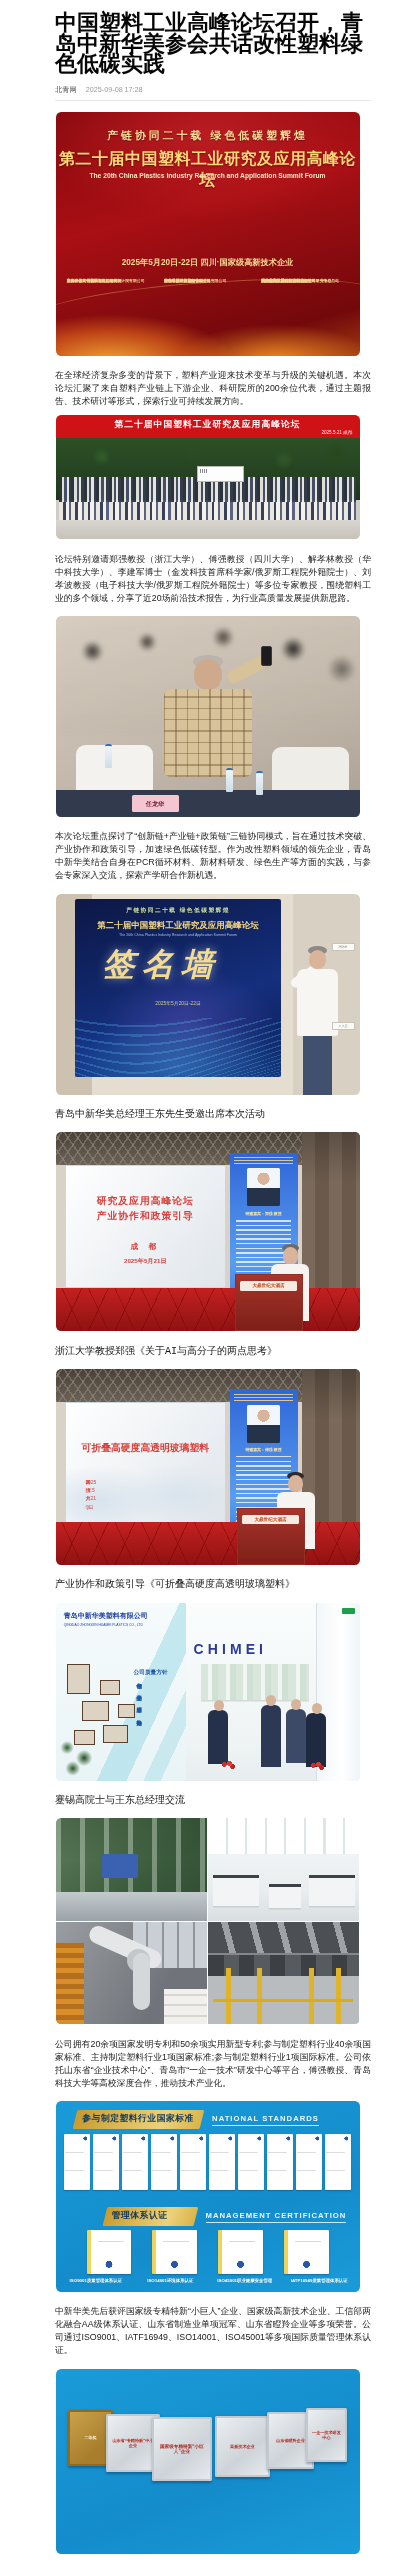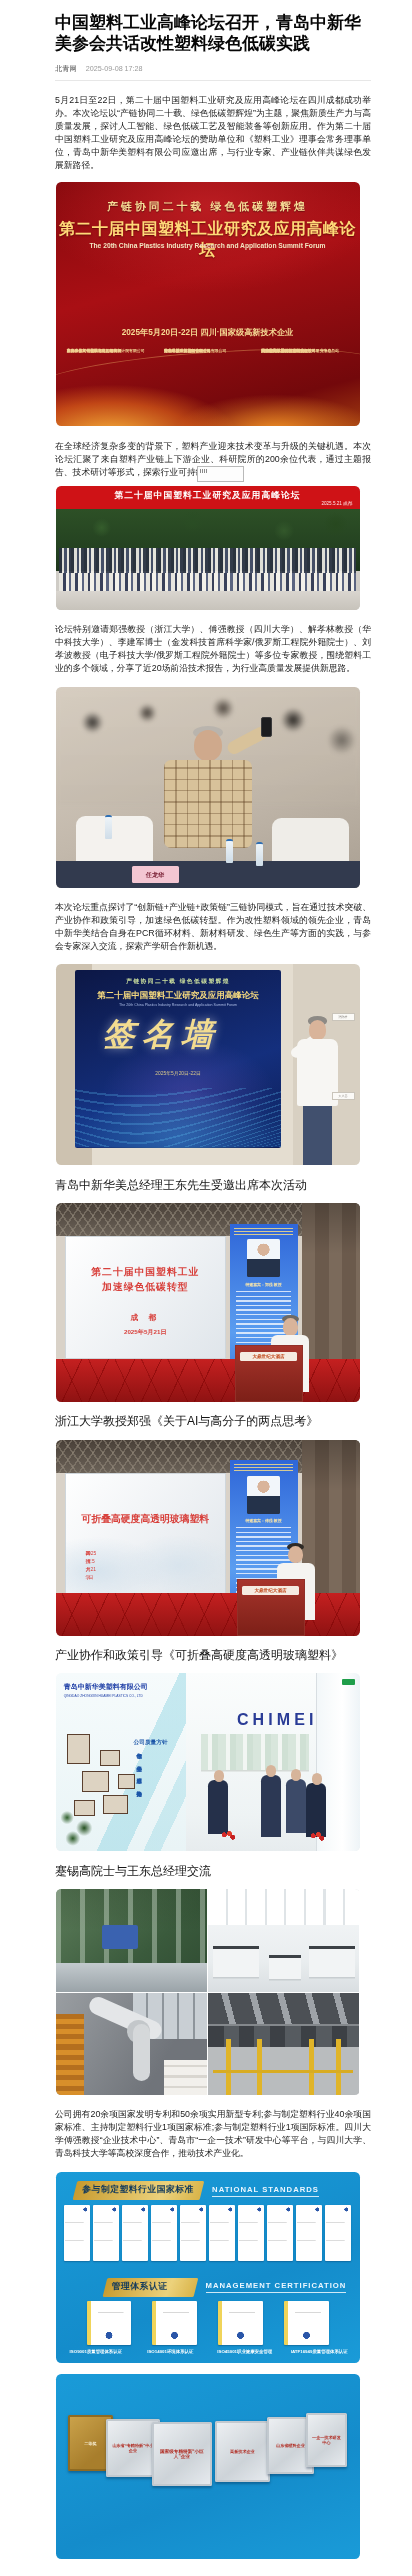--- a/index.html
+++ b/index.html
@@ -1,25 +1,25 @@
 <!DOCTYPE html>
 <html style="font-size:8.2px"><head>
 <meta charset="utf-8">
 <style>
   html,body{margin:0;padding:0;}
   body{width:412px;height:2967px;background:#ffffff;position:relative;overflow:hidden;
        font-family:"Liberation Sans", sans-serif;color:#1a1a1a;}
   .content{width:316px;margin-left:55px;}
-  h1{font-size:17px;line-height:20.6px;font-weight:bold;color:#060606;margin:13px 0 0;}
+  h1{font-size:22px;line-height:20.6px;font-weight:bold;color:#060606;margin:13px 0 0;}
   .meta{margin-top:9.8px;font-size:7.2px;}
   .meta .src{color:#4a4a4a;margin-right:9.3px;}
   .meta .date{color:#9a9a9a;}
   .divider{border:none;border-top:0.5px solid #e7e7e7;margin:5.7px 0 0;}
   .para{font-size:8.8px;line-height:13px;margin:13.4px 0 0;text-align:justify;}
-  .caption{font-size:12px;line-height:13px;margin:13.4px 0 0;color:#161616;}
+  .caption{font-size:10px;line-height:13px;margin:13.4px 0 0;color:#161616;font-family:Liberation Mono, monospace;}
   .fig{position:relative;width:304px;margin:11.3px auto 0;margin-left:0.5px;border-radius:5.2px;overflow:hidden;}
   .fig *{position:absolute;box-sizing:border-box;}
   .ctr{text-align:center;left:0;right:0;}
   
   #fig-banner{height:244px;margin-top:10.3px;
     background:
      radial-gradient(ellipse 60% 30% at 18% 104%, rgba(255,186,60,.95), rgba(255,130,30,.5) 45%, rgba(255,120,20,0) 70%),
      radial-gradient(ellipse 55% 25% at 72% 102%, rgba(255,160,40,.85), rgba(255,140,30,0) 60%),
      radial-gradient(ellipse 80% 50% at 50% 10%, rgba(190,30,35,.9), rgba(150,15,20,0) 70%),
      linear-gradient(165deg,#86090d,#a90f14 40%,#8e0c10 62%,#73080b 85%,#9e3a10);}
@@ -140,21 +140,21 @@
   
   #fig-lobby{height:178px;background:linear-gradient(#fbfdfd,#eef3f4 80%,#e7ecee);}
   .lb-wallL{left:0;top:0;width:130px;height:178px;background:
      linear-gradient(115deg, transparent 58%, rgba(150,215,228,.5) 58% 72%, transparent 72% 80%, rgba(150,215,228,.4) 80% 88%, transparent 88%),
      linear-gradient(#f6fbfc,#e9f4f6);}
   .lb-cn{left:8.2px;top:8.2px;width:113px;position:absolute;font-size:7px;font-weight:bold;color:#2242a8;}
   .lb-en{left:8.2px;top:20.6px;width:113px;position:absolute;font-size:3.3px;color:#2242a8;}
   .lb-frame{background:#ddd3c2;border:1.5px solid #5a3f2e;position:absolute;}
   .lb-policy-t{left:78px;top:66px;position:absolute;font-size:5.7px;font-weight:bold;color:#1b55a8;}
   .lb-policy{left:81px;top:77px;position:absolute;font-size:5.4px;font-weight:bold;color:#1b55a8;line-height:12.4px;letter-spacing:1px;}
-  .lb-chimei{left:138px;top:38px;width:124px;position:absolute;font-size:16px;font-weight:bold;color:#2a3c96;letter-spacing:4.1px;text-align:right;}
+  .lb-chimei{left:138px;top:38px;width:124px;position:absolute;font-size:14px;font-weight:bold;color:#2a3c96;letter-spacing:4.1px;text-align:left;}
   .lb-shelf{left:145px;top:61px;width:108px;height:36px;position:absolute;background:
      repeating-linear-gradient(90deg,#d8e6dc 0 7.2px,#f2f6f3 7.2px 11.3px,#cfe0d4 11.3px 17.5px),
      #eef3f0;box-shadow:0 1.5px 0 #d4dad6;}
   .lb-window{left:260px;top:0;width:44px;height:178px;background:linear-gradient(90deg,#f2f7f9,#ffffff 60%,#eef4f7);box-shadow:inset 1px 0 0 #d8dee2;}
   .lb-exit{left:286px;top:5.2px;width:13.4px;height:6.2px;background:#1f9e4a;border-radius:1px;position:absolute;}
   .lb-man{position:absolute;width:20.6px;height:54px;border-radius:6.2px 6.2px 0 0;}
   .lb-head{position:absolute;width:10.3px;height:11.3px;border-radius:50%;background:#d6b49a;}
   .lb-plant{left:-5.2px;top:129px;width:57px;height:52px;position:absolute;background:
      radial-gradient(circle 9.3px at 30% 30%, #31622f, transparent 72%),
      radial-gradient(circle 11.3px at 60% 50%, #24501f, transparent 72%),
@@ -237,21 +237,20 @@
 <div class="content">
 
   <h1>中国塑料工业高峰论坛召开，青岛中新华美参会共话改性塑料绿色低碳实践</h1>
 
   <div class="meta">
     <span class="src">北青网</span><span class="date">2025-09-08 17:28</span>
   </div>
 
   <hr class="divider">
 
-  <p class="para">5月21日至22日，第二十届中国塑料工业研究及应用高峰论坛在四川成都成功举办。本次论坛以“产链协同二十载、绿色低碳塑辉煌”为主题，聚焦新质生产力与高质量发展，探讨人工智能、绿色低碳工艺及智能装备等创新应用。作为第二十届中国塑料工业研究及应用高峰论坛的赞助单位和《塑料工业》理事会常务理事单位，青岛中新华美塑料有限公司应邀出席，与行业专家、产业链伙伴共谋绿色发展新路径。</p>
 
   <div class="fig" id="fig-banner">
     <div class="streak"></div>
     <div class="ctr bn-slogan">产链协同二十载    绿色低碳塑辉煌</div>
     <div class="ctr bn-title">第二十届中国塑料工业研究及应用高峰论坛</div>
     <div class="ctr bn-en">The 20th China Plastics Industry Research and Application Summit Forum</div>
     <div class="ctr bn-date">2025年5月20日-22日    四川·国家级高新技术企业</div>
     <div class="bn-orgs">
       <div class="col">
           <div>主办单位：中蓝晨光化工研究设计院有限公司</div>
@@ -330,22 +329,22 @@
     <div class="sg-pants"></div>
     <div class="sg-sign" style="left:276px;top:49px;">消防栓</div>
     <div class="sg-sign" style="left:276px;top:128px;">灭火器</div>
   </div>
 
   <div class="caption">青岛中新华美总经理王东先生受邀出席本次活动</div>
 
   <div class="fig stage" id="fig-speech1">
     <div class="st-truss"></div>
     <div class="st-screen">
-      <div class="ctr scr1-l1">第二十届中国塑料工业</div>
-      <div class="ctr scr1-l2">加速绿色低碳转型</div>
+      <div class="ctr scr1-l1">研究及应用高峰论坛</div>
+      <div class="ctr scr1-l2">产业协作和政策引导</div>
       <div class="ctr scr1-city">成 都</div>
       <div class="ctr scr1-date">2025年5月21日</div>
     </div>
     <div class="st-panel">
       <div class="st-panel-t"></div>
       <div class="st-portrait"></div>
       <div class="st-name">特邀嘉宾：郑强 教授</div>
       <div class="st-bars"></div>
     </div>
     <div class="st-wallR"></div>
@@ -449,21 +448,21 @@
       <div class="sky"></div>
       <div class="shelves"></div>
       <div class="post" style="left:18.5px;"></div>
       <div class="post" style="left:49px;"></div>
       <div class="post" style="left:101px;"></div>
       <div class="post" style="left:128px;"></div>
       <div class="rail"></div>
     </div>
   </div>
 
-  <p class="para">公司拥有20余项国家发明专利和50余项实用新型专利;参与制定塑料行业40余项国家标准、主持制定塑料行业1项国家标准;参与制定塑料行业1项国际标准。四川大学傅强教授“企业技术中心”、青岛市“一企一技术”研发中心等平台，与四川大学、青岛科技大学等高校深度合作，推动技术产业化。</p>
+  <p class="para">公司拥有20余项国家发明专利和50余项实用新型专利;参与制定塑料行业40余项国家标准、主持制定塑料行业1项国家标准;参与制定塑料行业1项国际标准。公司依托山东省“企业技术中心”、青岛市“一企一技术”研发中心等平台，傅强教授、青岛科技大学等高校深度合作，推动技术产业化。</p>
 
   <div class="fig blue-fig" id="fig-blue1">
     <div class="badge" style="left:19.6px;top:9.3px;right:10.3px;">
       <div class="gold"></div>
       <div class="cnt">参与制定塑料行业国家标准</div>
       <div class="ent">NATIONAL STANDARDS</div>
     </div>
     <div class="certs1">
       <div class="c"></div>
         <div class="c"></div>
@@ -488,20 +487,21 @@
         <div class="c"></div>
     </div>
     <div class="cert-labels">
       <span>ISO9001质量管理体系认证</span>
       <span>ISO14001环境体系认证</span>
       <span>ISO45001职业健康安全管理</span>
       <span>IATF16949质量管理体系认证</span>
     </div>
   </div>
 
+  <p class="para">中新华美先后获评国家级专精特新“小巨人”企业、国家级高新技术企业、工信部两化融合AA级体系认证、山东省制造业单项冠军、山东省瞪羚企业等多项荣誉。公司通过ISO9001、IATF16949、ISO14001、ISO45001等多项国际质量管理体系认证。</p>
 
   <div class="fig blue-fig" id="fig-blue2">
     <div class="plaques">
       <div class="plq gold" style="left:0px;top:7.2px;width:45px;height:56px;">二等奖</div>
       <div class="plq silver" style="left:38px;top:11.3px;width:54px;height:58px;">山东省“专精特新”中小企业</div>
       <div class="plq silver" style="left:84px;top:14.4px;width:60px;height:64px;font-size:4.6px;">国家级专精特新“小巨人”企业</div>
       <div class="plq silver" style="left:147px;top:13.4px;width:55px;height:61px;">高新技术企业</div>
       <div class="plq silver" style="left:199px;top:9.3px;width:47px;height:57px;">山东省瞪羚企业</div>
       <div class="plq silver" style="left:238px;top:5.2px;width:41px;height:54px;">一企一技术研发中心</div>
     </div>

